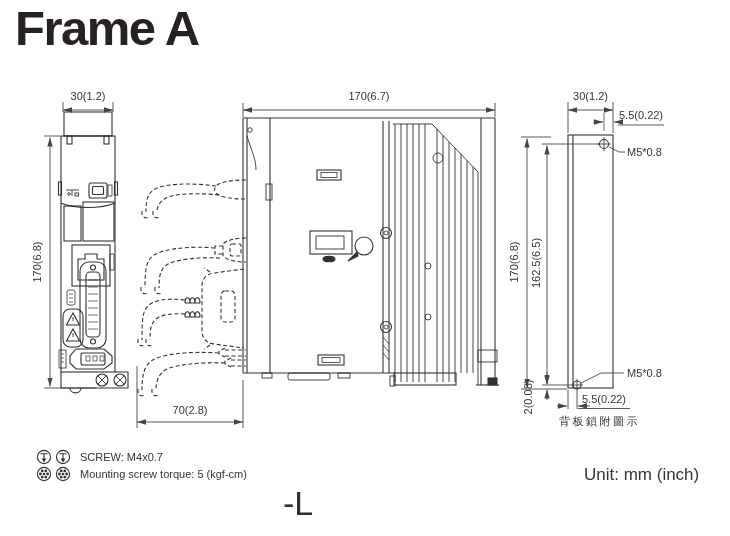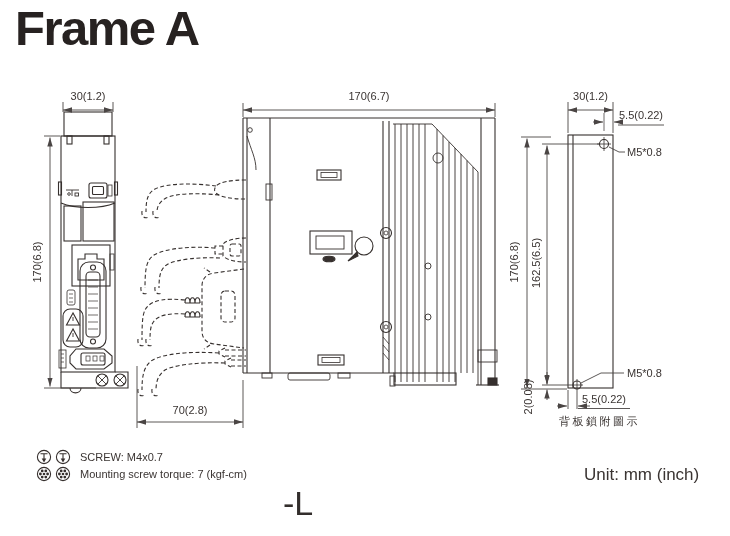--- a/index.html
+++ b/index.html
@@ -311,21 +311,21 @@
           <circle cx="8" cy="8" r="6.6" fill="none" stroke="#36302e" stroke-width="1.1"></circle>
           <circle cx="8" cy="8" r="1.3" fill="#36302e"></circle>
           <circle cx="11.6" cy="8" r="1.4" fill="#36302e"></circle>
             <circle cx="9.8" cy="11.1" r="1.4" fill="#36302e"></circle>
           <circle cx="6.2" cy="11.1" r="1.4" fill="#36302e"></circle>
             <circle cx="4.4" cy="8" r="1.4" fill="#36302e"></circle>
           <circle cx="6.2" cy="4.9" r="1.4" fill="#36302e"></circle>
             <circle cx="9.8" cy="4.9" r="1.4" fill="#36302e"></circle>
         </svg>
       </span>
-      <span class="note-text">Mounting screw torque: 7 (kgf-cm)</span>
+      <span class="note-text">Mounting screw torque: 5 (kgf-cm)</span>
     </div>
   </div>
 
   <div class="unit">Unit: mm (inch)</div>
 
   <div class="variant">-L</div>
 
 </div>
 
 </body></html>

